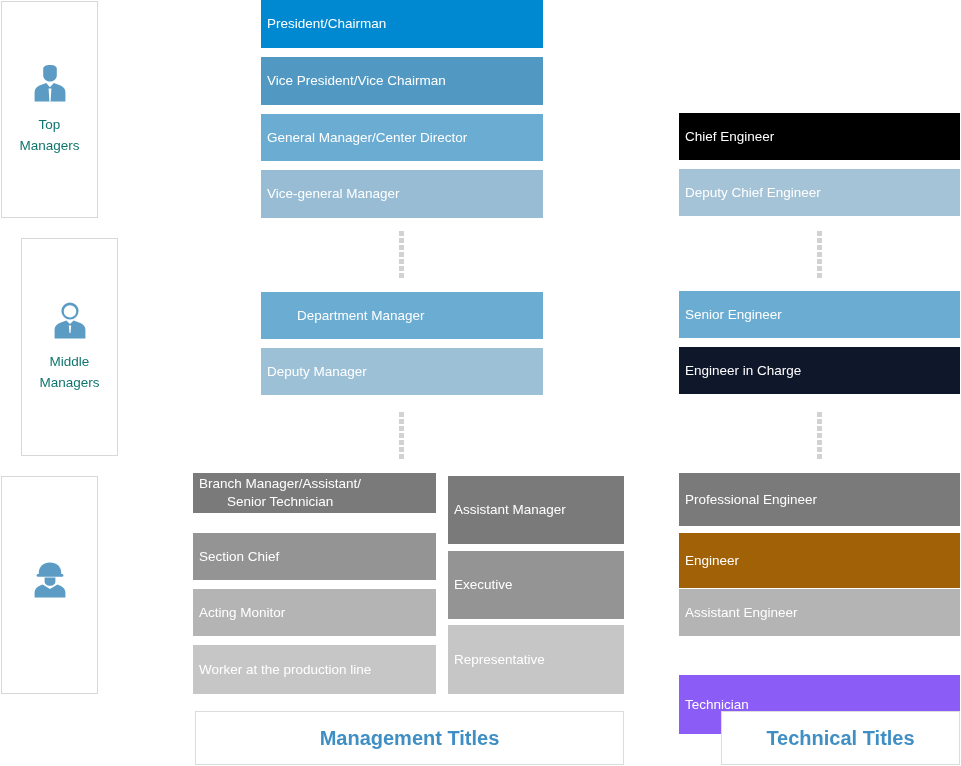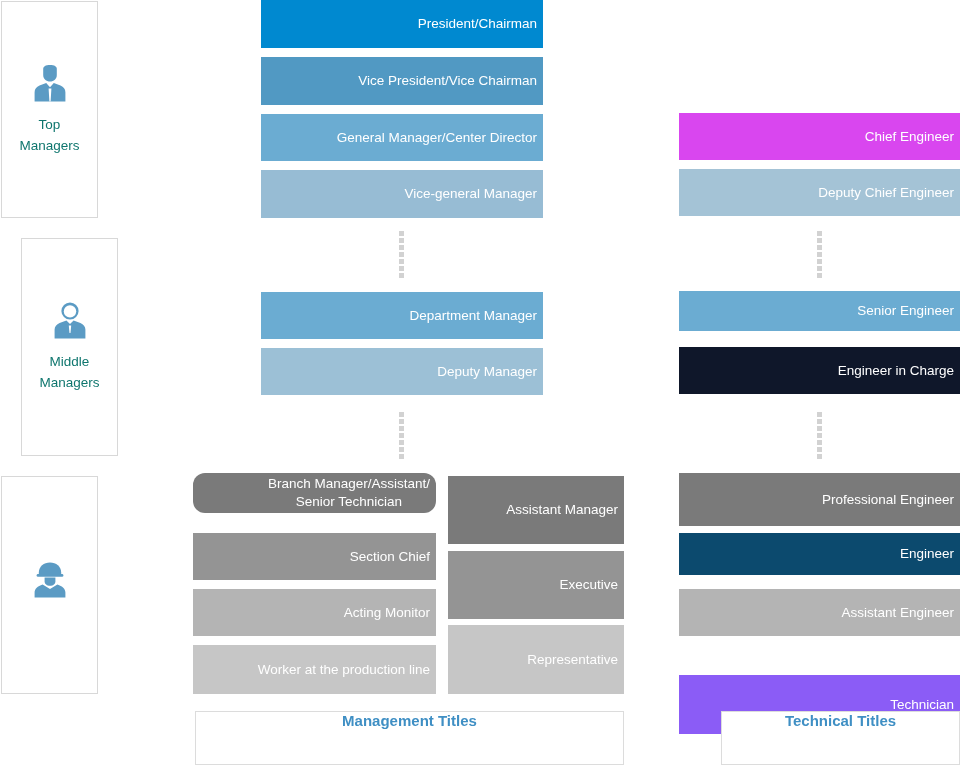--- a/index.html
+++ b/index.html
@@ -45,21 +45,21 @@
     text-align: center;
     white-space: pre-line;
   }
 
   
   .role {
     position: absolute;
     box-sizing: border-box;
     display: flex;
     align-items: center;
-    justify-content: flex-end;
+    justify-content: flex-start;
     text-align: center;
     color: #ffffff;
     font-size: 13.5px;
     line-height: 18px;
     padding: 2px 6px;
     white-space: pre-line;
   }
 
   
   .dots {
@@ -77,24 +77,24 @@
     background: #d2d2d2;
   }
 
   
   .legend {
     position: absolute;
     box-sizing: border-box;
     border: 1px solid #dcdcdc;
     background: #ffffff;
     display: flex;
-    align-items: flex-start;
+    align-items: center;
     justify-content: center;
     color: #3f8fc4;
-    font-size: 15px;
+    font-size: 20px;
     font-weight: bold;
   }
 </style>
 </head>
 <body>
 
 <div id="stage">
 
   <div id="categories">
       <div class="cat-box" style="left: 1px; top: 1px; width: 97px; height: 217px;">
@@ -130,36 +130,36 @@
           </svg>
         </span>
       </div>
     </div>
 
   <div id="roles">
       <div class="role" style="left: 261px; top: 0px; width: 282px; height: 48px; background: rgb(0, 137, 208);"><span>President/Chairman</span></div>
       <div class="role" style="left: 261px; top: 57px; width: 282px; height: 48px; background: rgb(81, 153, 195);"><span>Vice President/Vice Chairman</span></div>
       <div class="role" style="left: 261px; top: 114px; width: 282px; height: 47px; background: rgb(107, 172, 210);"><span>General Manager/Center Director</span></div>
       <div class="role" style="left: 261px; top: 170px; width: 282px; height: 48px; background: rgb(151, 188, 212);"><span>Vice-general Manager</span></div>
-      <div class="role" style="left: 679px; top: 113px; width: 281px; height: 47px; background: #d946ef;"><span>Chief Engineer</span></div>
+      <div class="role" style="left: 679px; top: 113px; width: 281px; height: 47px; background: #000000;"><span>Chief Engineer</span></div>
       <div class="role" style="left: 679px; top: 169px; width: 281px; height: 47px; background: rgb(164, 195, 214);"><span>Deputy Chief Engineer</span></div>
       <div class="role" style="left: 261px; top: 292px; width: 282px; height: 47px; background: rgb(107, 172, 210); padding-left: 36px;"><span>Department Manager</span></div>
       <div class="role" style="left: 261px; top: 348px; width: 282px; height: 47px; background: rgb(156, 192, 214);"><span>Deputy Manager</span></div>
-      <div class="role" style="left: 679px; top: 291px; width: 281px; height: 40px; background: rgb(107, 172, 210);"><span>Senior Engineer</span></div>
+      <div class="role" style="left: 679px; top: 291px; width: 281px; height: 47px; background: rgb(107, 172, 210);"><span>Senior Engineer</span></div>
       <div class="role" style="left: 679px; top: 347px; width: 281px; height: 47px; background: #0f172a;"><span>Engineer in Charge</span></div>
-      <div class="role" style="left: 193px; top: 473px; width: 243px; height: 40px; background: rgb(122, 122, 122); border-radius: 12px;"><span>Branch Manager/Assistant/
+      <div class="role" style="left: 193px; top: 473px; width: 243px; height: 40px; background: rgb(122, 122, 122);"><span>Branch Manager/Assistant/
 Senior Technician</span></div>
       <div class="role" style="left: 193px; top: 533px; width: 243px; height: 47px; background: rgb(148, 148, 148);"><span>Section Chief</span></div>
       <div class="role" style="left: 193px; top: 589px; width: 243px; height: 47px; background: rgb(180, 180, 180);"><span>Acting Monitor</span></div>
       <div class="role" style="left: 193px; top: 645px; width: 243px; height: 49px; background: rgb(198, 198, 198);"><span>Worker at the production line</span></div>
       <div class="role" style="left: 448px; top: 476px; width: 176px; height: 68px; background: rgb(122, 122, 122);"><span>Assistant Manager</span></div>
       <div class="role" style="left: 448px; top: 551px; width: 176px; height: 68px; background: rgb(148, 148, 148);"><span>Executive</span></div>
       <div class="role" style="left: 448px; top: 625px; width: 176px; height: 69px; background: rgb(198, 198, 198);"><span>Representative</span></div>
       <div class="role" style="left: 679px; top: 473px; width: 281px; height: 53px; background: rgb(122, 122, 122);"><span>Professional Engineer</span></div>
-      <div class="role" style="left: 679px; top: 533px; width: 281px; height: 42px; background: #0c4a6e;"><span>Engineer</span></div>
+      <div class="role" style="left: 679px; top: 533px; width: 281px; height: 55px; background: #a16207;"><span>Engineer</span></div>
       <div class="role" style="left: 679px; top: 589px; width: 281px; height: 47px; background: rgb(180, 180, 180);"><span>Assistant Engineer</span></div>
       <div class="role" style="left: 679px; top: 675px; width: 281px; height: 59px; background: #8b5cf6;"><span>Technician</span></div>
     </div>
 
   <div id="connectors">
       <div class="dots" style="left: 399px; top: 231px; height: 47px;">
         <i style="background: rgb(210, 210, 210);"></i>
         <i style="background: rgb(210, 210, 210);"></i>
         <i style="background: rgb(210, 210, 210);"></i>
         <i style="background: rgb(210, 210, 210);"></i>

